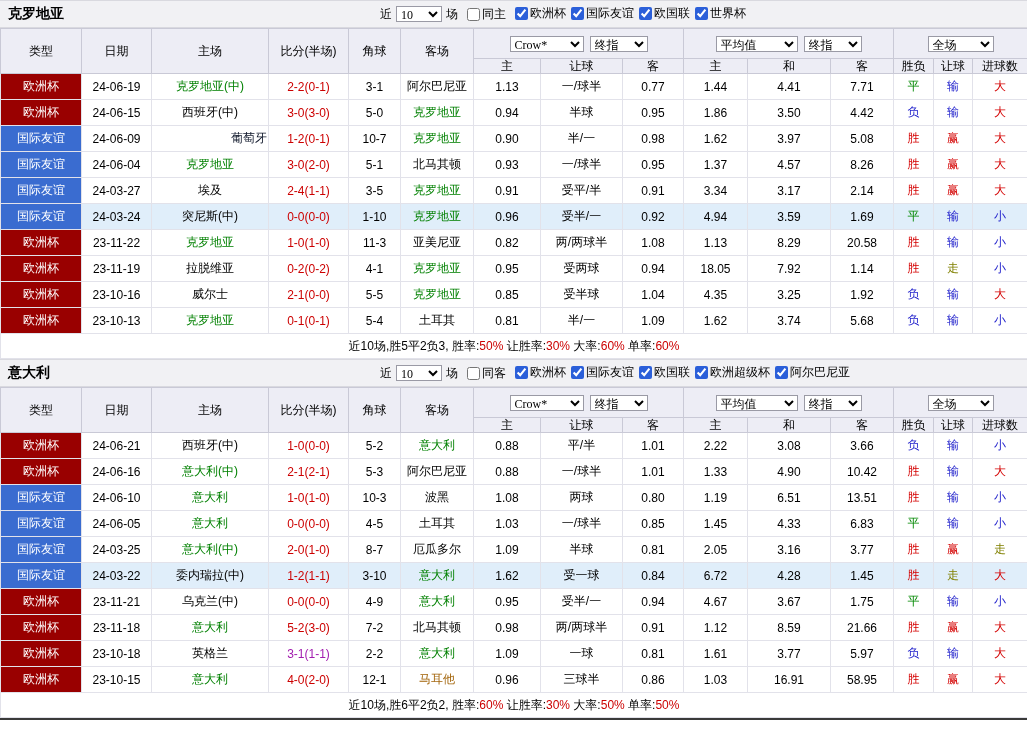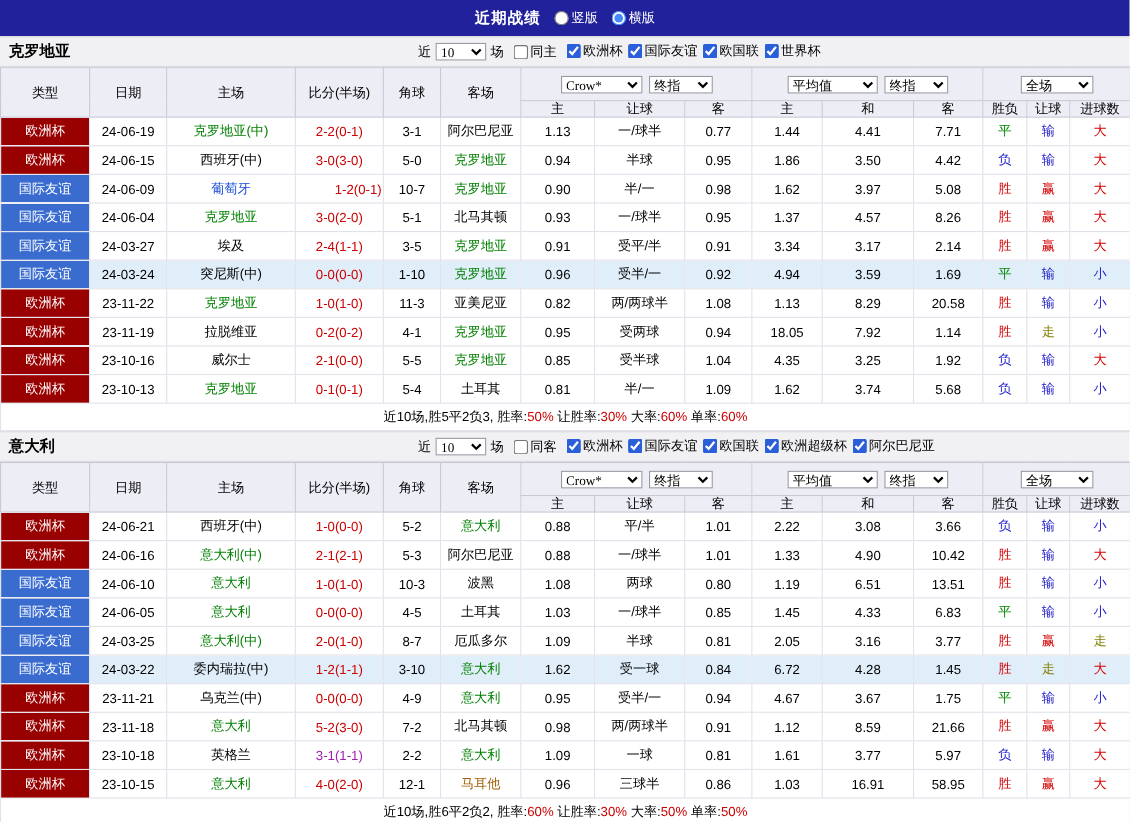--- a/index.html
+++ b/index.html
@@ -85,31 +85,20 @@
     overflow: hidden;
     white-space: nowrap;
   }
   td.summary { height: 25px; background: #fff; }
 </style>
 </head>
 <body>
 
 <div class="page">
 
-  <div class="topbar" style="background: rgb(33, 33, 155);">
-    <span class="title">近期战绩</span>
-    <label>
-      <input type="radio" name="layout-mode" style="">
-      <span>竖版</span>
-    </label>
-    <label>
-      <input type="radio" name="layout-mode" checked="" style="">
-      <span>横版</span>
-    </label>
-  </div>
 
   <section class="team-section">
     <div class="sec-header">
       <span class="team-name">克罗地亚</span>
       <div class="filters">
         <span>近</span>
         <select class="sel-count">
           <option>10</option>
         </select>
         <span>场</span>
@@ -229,22 +218,22 @@
             <td>1.86</td>
             <td>3.50</td>
             <td>4.42</td>
             <td style="color: rgb(34, 34, 204);">负</td>
             <td style="color: rgb(34, 34, 204);">输</td>
             <td style="color: rgb(212, 0, 0);">大</td>
           </tr>
           <tr>
             <td style="color: rgb(255, 255, 255); background: rgb(58, 108, 208);">国际友谊</td>
             <td>24-06-09</td>
-            <td style="color: #1d4ed8;">葡萄牙</td>
-            <td style="color: rgb(204, 0, 0); text-align: right;">1-2(0-1)</td>
+            <td style="color: #0f172a; text-align: right;">葡萄牙</td>
+            <td style="color: rgb(204, 0, 0);">1-2(0-1)</td>
             <td>10-7</td>
             <td style="color: rgb(0, 128, 0);">克罗地亚</td>
             <td>0.90</td>
             <td>半/一</td>
             <td>0.98</td>
             <td>1.62</td>
             <td>3.97</td>
             <td>5.08</td>
             <td style="color: rgb(212, 0, 0);">胜</td>
             <td style="color: rgb(212, 0, 0);">赢</td>

